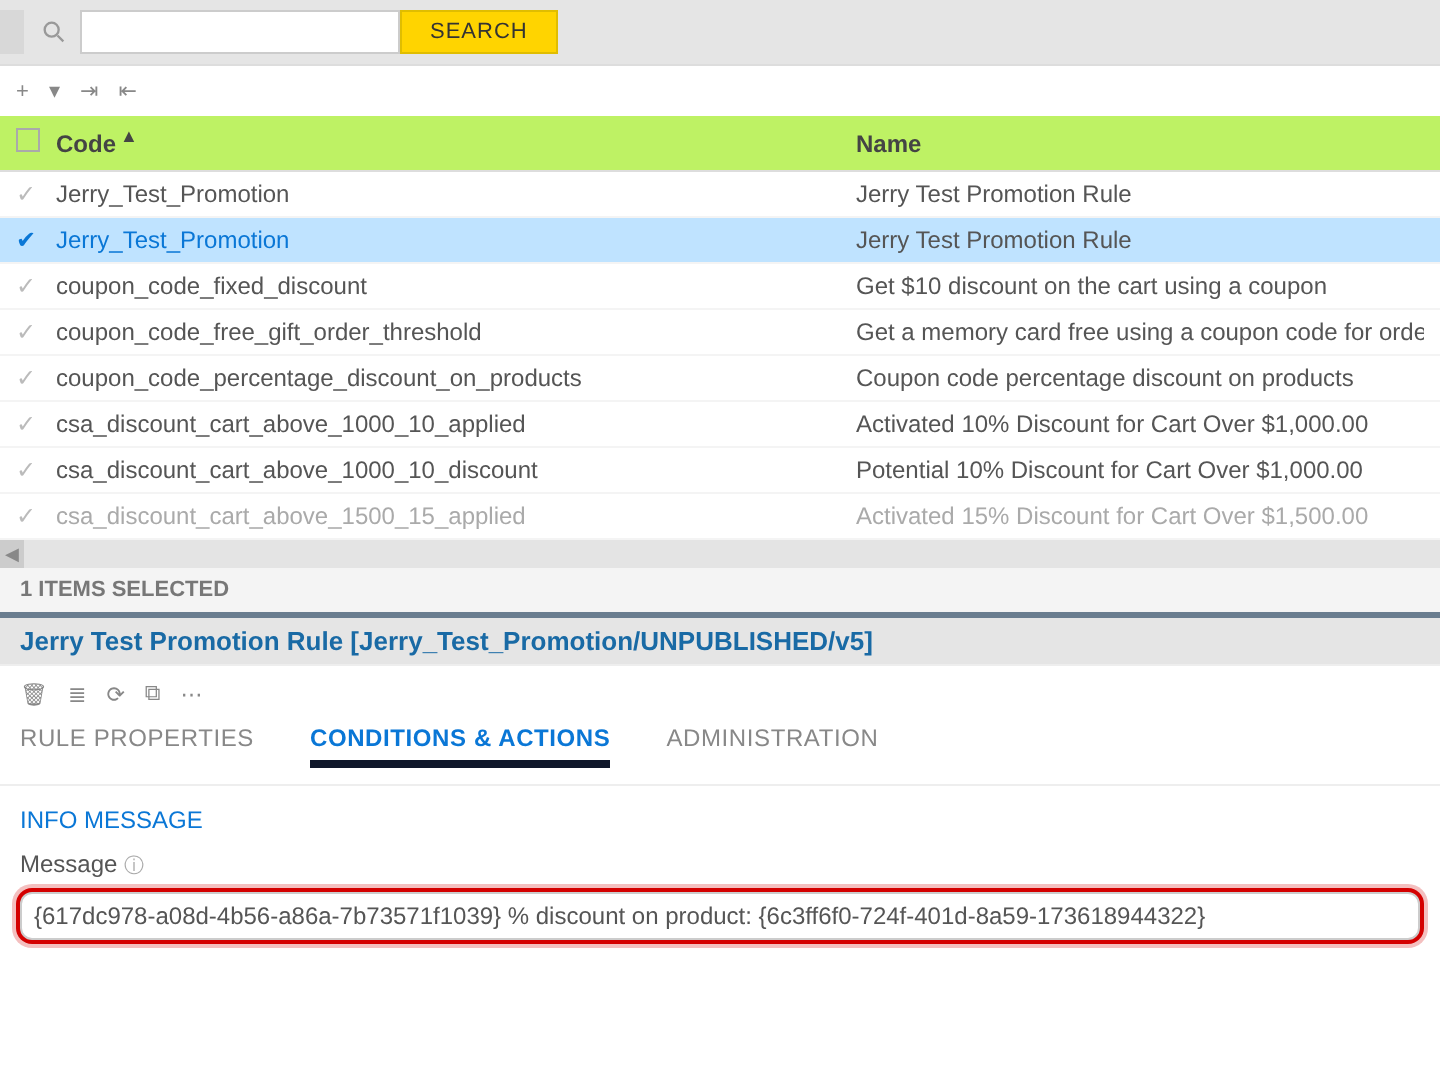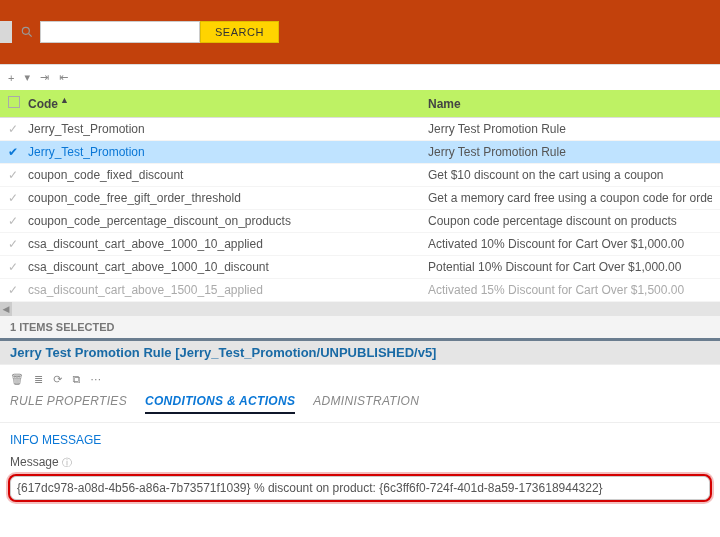--- a/index.html
+++ b/index.html
@@ -1,18 +1,18 @@
 <!DOCTYPE html>
 <html><head>
 <meta charset="utf-8">
 <style>
   * { box-sizing: border-box; margin: 0; padding: 0; }
   body { font-family: Arial, sans-serif; font-size: 12px; color: #333; background: #fff; width: 720px; }
   
-  .top-bar { display: flex; align-items: center; padding: 21px 0; border-bottom: 1px solid #ddd; background:#c2410c; }
+  .top-bar { display: flex; align-items: center; padding: 5px 0; border-bottom: 1px solid #ddd; background:#e5e5e5; }
   .left-strip { width: 12px; background: #d8d8d8; align-self: stretch; margin-right: 8px;}
   .tb-icon { width: 14px; height: 14px; color: #999; margin-right: 6px; }
   .search-input { height: 22px; width: 160px; border: 1px solid #ccc; padding: 0 4px; font-size: 12px; }
   .search-btn { height: 22px; background: #ffd400; border: 1px solid #e0bd00; color: #333; font-size: 11px; letter-spacing: .5px; padding: 0 14px; cursor: pointer; }
   
   .toolbar2 { display:flex; align-items:center; gap: 10px; padding: 6px 8px; color:#888; font-size:11px; }
   .tool-ic { cursor:pointer; }
   
   .grid { width: 100%; }
   .grid-head { display: flex; align-items: center; border-bottom: 1px solid #ddd; background: #bef264; padding: 6px 8px; font-weight: bold; color:#444;}
@@ -37,23 +37,23 @@
   
   .status-bar { padding: 5px 10px; color:#777; font-size:11px; background:#f4f4f4;font-weight:bold;}
   
   .divider { height:3px; background:#6a7d8f; }
   
   .editor-title { padding: 4px 10px; color:#196aa5; font-weight:bold; font-size:13px; background:#e5e5e5; border-bottom:1px solid #eee;}
   
   .editor-tools { display:flex; gap:10px; padding:8px 10px; color:#888; font-size:11px;}
   .editor-tools .et { cursor:pointer; }
   
-  .tabs { display:flex; gap:18px; padding:0 10px 8px 10px; border-bottom:1px solid #eee;font-style:italic; }
+  .tabs { display:flex; gap:28px; padding:0 10px 8px 10px; border-bottom:1px solid #eee; }
   .tab { color:#888; font-size:12px; letter-spacing:.3px; cursor:pointer; padding-bottom:4px;}
-  .tab.active { color:#0a77d6; border-bottom:2px solid #0f172a; font-weight:bold;}
+  .tab.active { color:#0a77d6; border-bottom:4px solid #0f172a; font-weight:bold;}
   
   .section-hd { color:#0a77d6; font-weight:normal; padding:10px 10px 8px 10px; font-size:12px;}
   
   .field-label { padding: 0 10px 6px 10px; color:#555; font-size:12px;}
   .field-label .help { color:#aaa; font-size:10px;}
   
   .msg-wrap { margin: 0 10px 10px 10px; position:relative;}
   .msg-input { width:100%; border:1px solid #ccc; padding:4px 6px; font-size:12px; color:#555; box-shadow:0 0 0 2px #d40000, 0 0 0 4px rgba(212,0,0,.25); border-radius:6px;}
   
   .cb { width:12px; height:12px; border:1px solid #aaa; display:inline-block;}

